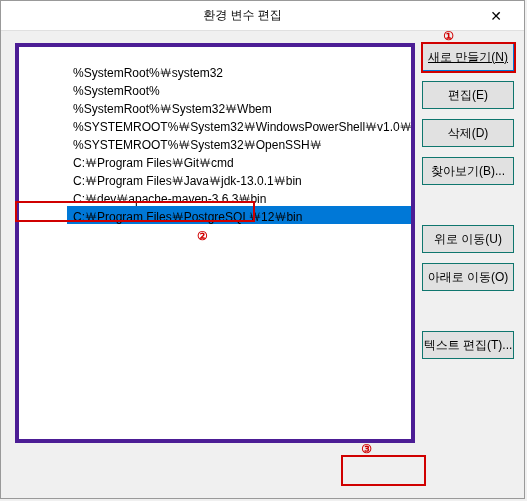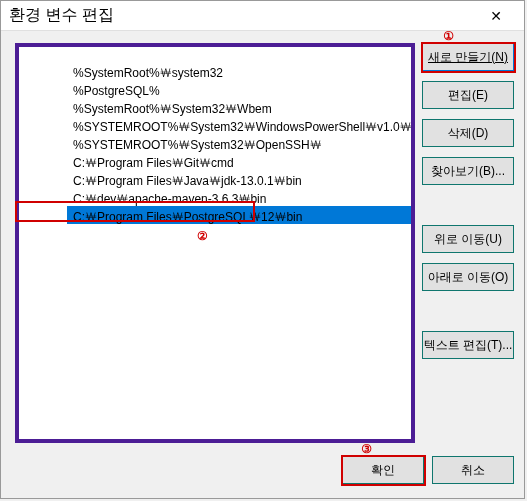--- a/index.html
+++ b/index.html
@@ -25,21 +25,22 @@
     .titlebar {
       height: 30px;
       background: #fff;
       border-bottom: 1px solid #e0e0e0;
       display: flex;
       align-items: center;
       padding: 0 8px;
     }
     .title {
       flex: 1;
-      font-size: 16px;
+      font-size: 12px;
+      text-align: center;
     }
     .close-btn {
       width: 40px;
       height: 28px;
       display: flex;
       align-items: center;
       justify-content: center;
       font-size: 14px;
       cursor: pointer;
     }
@@ -135,21 +136,21 @@
     <span class="title">환경 변수 편집</span>
     <div class="close-btn">
       <span>✕</span>
     </div>
   </div>
 
   <div class="body">
     <div class="listbox">
       <div class="list-content">
           <div class="list-item">%SystemRoot%￦system32</div>
-          <div class="list-item">%PostgreSQL%</div>
+          <div class="list-item">%SystemRoot%</div>
           <div class="list-item">%SystemRoot%￦System32￦Wbem</div>
           <div class="list-item">%SYSTEMROOT%￦System32￦WindowsPowerShell￦v1.0￦</div>
           <div class="list-item">%SYSTEMROOT%￦System32￦OpenSSH￦</div>
           <div class="list-item">C:￦Program Files￦Git￦cmd</div>
           <div class="list-item">C:￦Program Files￦Java￦jdk-13.0.1￦bin</div>
           <div class="list-item">C:￦dev￦apache-maven-3.6.3￦bin</div>
           <div class="list-item selected">C:￦Program Files￦PostgreSQL￦12￦bin</div>
         </div>
     </div>
 
@@ -158,24 +159,20 @@
       <button class="btn">편집(E)</button>
       <button class="btn">삭제(D)</button>
       <button class="btn">찾아보기(B)...</button>
       <div class="gap"></div>
       <button class="btn">위로 이동(U)</button>
       <button class="btn">아래로 이동(O)</button>
       <div class="gap"></div>
       <button class="btn">텍스트 편집(T)...</button>
     </div>
 
-    <div class="bottom-buttons">
-      <button class="btn">확인</button>
-      <button class="btn">취소</button>
-    </div>
 
     <div class="annotation" style="top:-2px; right:70px;">①</div>
     <div class="annotation" style="top:198px; left:196px;">②</div>
     <div class="annotation" style="bottom:42px; right:152px;">③</div>
 
     <div class="red-frame" style="top:11px; right:8px; width:95px; height:31px;"></div>
     <div class="red-frame" style="top:170px; left:14px; width:240px; height:21px;"></div>
     <div class="red-frame" style="bottom:12px; right:98px; width:85px; height:31px;"></div>
   </div>
 </div>

